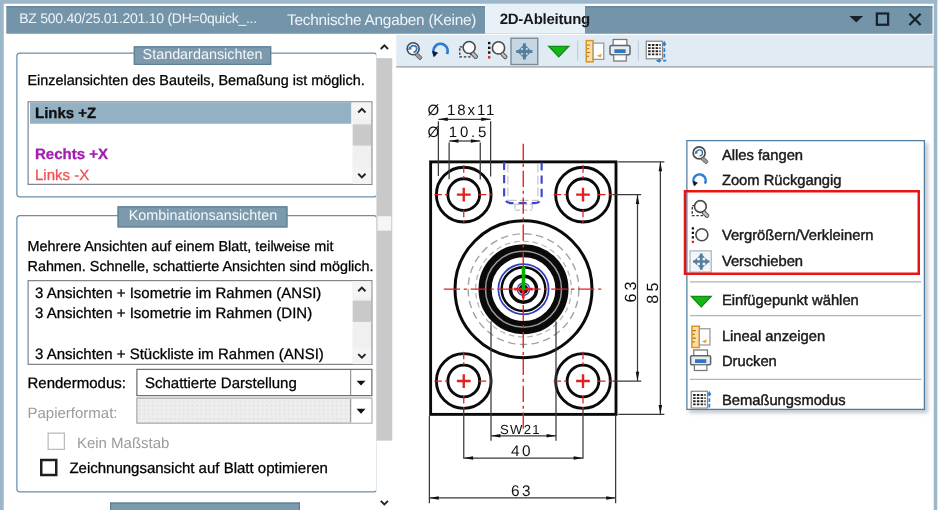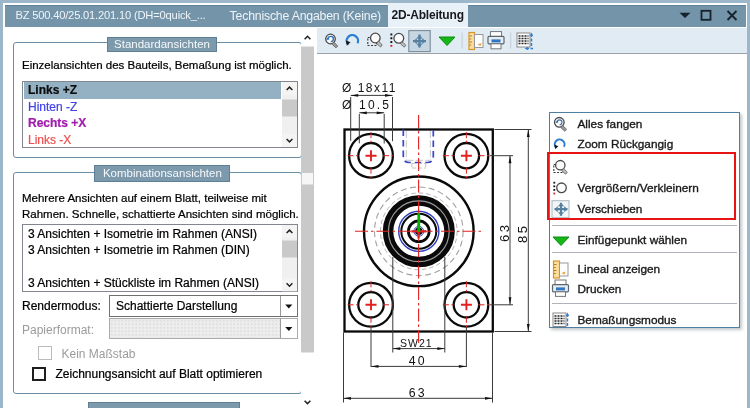--- a/index.html
+++ b/index.html
@@ -16,35 +16,34 @@
 </style></head><body>
 <div id="stage">
 
 <div class="a" style="left:0;top:0;width:750px;height:408px;border-left:3px solid #9cb7c9;border-right:3px solid #9cb7c9;border-top:3px solid #9cb7c9;box-sizing:border-box;z-index:9;pointer-events:none"></div>
 
 <div class="a" style="left:3px;top:3px;width:744px;height:1.5px;background:#fff;z-index:1"></div>
 <div class="a" style="left:4.5px;top:4.5px;width:741px;height:22px;background:#7494aa;border-top:1px solid #5f8398;box-sizing:border-box;z-index:1"></div>
 <div class="a" style="left:15.4px;top:9px;color:#eef4f8;font-size:11.2px;letter-spacing:-0.2px;z-index:2;line-height:13px">BZ 500.40/25.01.201.10 (DH=0quick_...</div>
 <div class="a" style="left:229.6px;top:8.5px;color:#eef4f8;font-size:12.3px;letter-spacing:-0.2px;z-index:2;line-height:14px">Technische Angaben (Keine)</div>
 <div class="a" style="left:387.5px;top:3px;width:80.5px;height:23.5px;background:#e9f1f8;z-index:2"></div>
-<div class="a" style="left:391.5px;top:8px;width:80.5px;text-align:left;color:#18181f;font-size:12px;font-weight:bold;letter-spacing:-0.2px;z-index:3;line-height:15px">2D-Ableitung</div>
+<div class="a" style="left:391.5px;top:8px;width:80.5px;text-align:right;color:#18181f;font-size:12px;font-weight:bold;letter-spacing:-0.2px;z-index:3;line-height:15px">2D-Ableitung</div>
 
 <svg class="a" style="left:670px;top:5px;z-index:3" width="75" height="20" viewBox="0 0 75 20">
   <path d="M9.5 12.8 L20.5 12.8 L15 18 Z" fill="#16222c" transform="translate(0,-5)"></path>
   <rect x="31.5" y="5.8" width="9" height="9" fill="none" stroke="#16222c" stroke-width="1.8"></rect>
   <path d="M57.5 6 L66.5 15 M66.5 6 L57.5 15" stroke="#16222c" stroke-width="1.9" fill="none"></path>
 </svg>
 
 <div class="a gb" style="left:12.5px;top:42px;width:289.5px;height:115.5px;box-sizing:border-box"></div>
 <div class="a hdr" style="left:107px;top:37px;width:108px;height:12.5px;line-height:13px">Standardansichten</div>
 <div class="a t" style="left:22px;top:57.5px;font-size:11.5px;color:#000;z-index:2;line-height:14px">Einzelansichten des Bauteils, Bemaßung ist möglich.</div>
 
 <div class="a lb" style="left:22px;top:80.5px;width:275.5px;height:67px;box-sizing:border-box">
   <div class="row" style="top:0.5px;background:#93b1c3;font-weight:bold;color:#0d0d0d">Links +Z</div>
-  <div class="row" style="top:17px;color:#4343e8">Hinten -Z</div>
   <div class="row" style="top:33.5px;color:#a21caf;font-weight:bold">Rechts +X</div>
   <div class="row" style="top:50px;color:#f05050">Links -X</div>
   <div class="sb" style="right:0;top:0;width:15px;height:65px">
     <svg width="15" height="65" viewBox="0 0 15 65">
       <rect x="0" y="0" width="15" height="13" fill="#f4f4f4"></rect>
       <rect x="0" y="52" width="15" height="13" fill="#f4f4f4"></rect>
       <rect x="0" y="17.5" width="15" height="17" fill="#c9c9c9"></rect>
       <path d="M4.6 8 L7.5 5.1 L10.4 8" stroke="#222" stroke-width="1.5" fill="none"></path>
       <path d="M4.6 57 L7.5 59.9 L10.4 57" stroke="#222" stroke-width="1.5" fill="none"></path>
     </svg>

